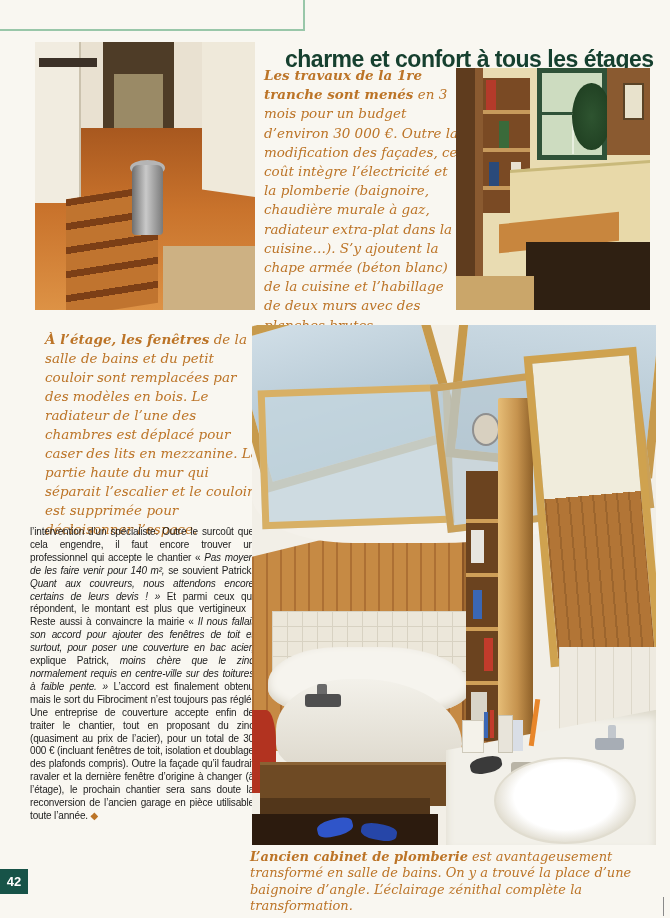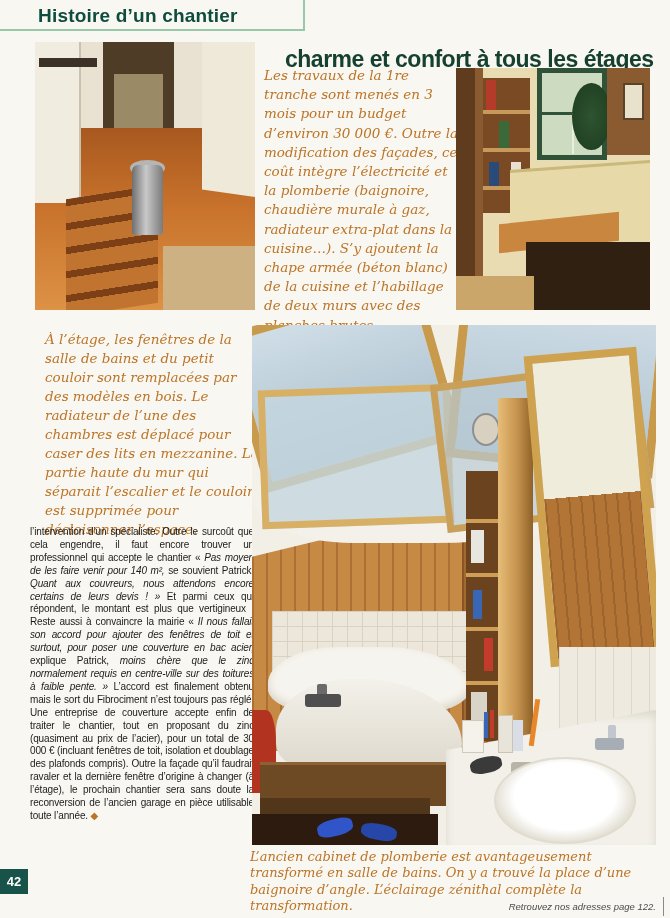--- a/index.html
+++ b/index.html
@@ -18,21 +18,21 @@
               border-right:2px solid var(--rule-green);}
   #header-title{left:38px;top:5px;font-size:19px;font-weight:bold;color:var(--header-green);
                 letter-spacing:.2px;}
   #headline{left:269px;top:30px;width:392px;font-size:23px;font-weight:bold;
             color:var(--headline-green);letter-spacing:-.5px;}
 
   
   .script{font-family:"DejaVu Serif",serif;font-style:italic;color:var(--accent-orange);}
   #intro-right{left:264px;top:66px;width:196px;font-size:13.5px;line-height:19.2px;}
   #intro-left{left:33px;top:318px;width:216px;font-size:13.5px;line-height:19px;}
-  .lead{font-weight:normal;}
+  .lead{font-weight:bold;}
 
   
   #body-col{left:30px;top:526px;width:224px;font-size:10px;line-height:12.9px;
             letter-spacing:-.15px;color:var(--body-text);text-align:justify;}
   .seg-italic{font-style:italic;}
   .seg-diamond{color:var(--accent-orange);font-style:normal;}
 
   
   #caption{left:250px;top:849px;width:408px;font-size:13px;line-height:16.4px;}
 
@@ -134,21 +134,20 @@
   .bt-faucet{left:85%;top:79.5%;width:7%;height:2.2%;background:#a7adb5;border-radius:3px;}
   .bt-faucet2{left:88%;top:77%;width:2%;height:4%;background:#c2c7cd;border-radius:2px;}
   .bt-toothbrush{left:69.3%;top:72%;width:1.2%;height:9%;background:#e8862a;transform:rotate(8deg);}
 </style>
 </head>
 <body>
 
 <div id="page">
 
   <div class="el" id="header-tab"></div>
-  <div class="el" id="header-title">Histoire d’un chantier</div>
   <h1 class="el" id="headline" style="margin:16px;">charme et confort à tous les étages</h1>
 
   <div class="ph" id="photo-hallway">
     <div class="el hw-floor"></div>
     <div class="el hw-door"></div>
     <div class="el hw-opening"></div>
     <div class="el hw-room"></div>
     <div class="el hw-rightwall"></div>
     <div class="el hw-stairs"></div>
     <div class="el hw-bin-lid"></div>
@@ -240,16 +239,15 @@
     <div class="el bt-sink"></div>
     <div class="el bt-faucet2"></div>
     <div class="el bt-faucet"></div>
   </div>
 
   <p class="el script" id="caption" style="margin:0;">
     <span class="lead">L’ancien cabinet de plomberie</span><span> est avantageusement transformé en salle de bains. On y a trouvé la place d’une baignoire d’angle. L’éclairage zénithal complète la transformation.</span>
   </p>
 
   <div class="el" id="page-badge">42</div>
-  <div class="el" id="adresses-note">Retrouvez nos adresses page 122.</div>
   <div class="el" id="footer-divider"></div>
 
 </div>
 
 </body></html>

